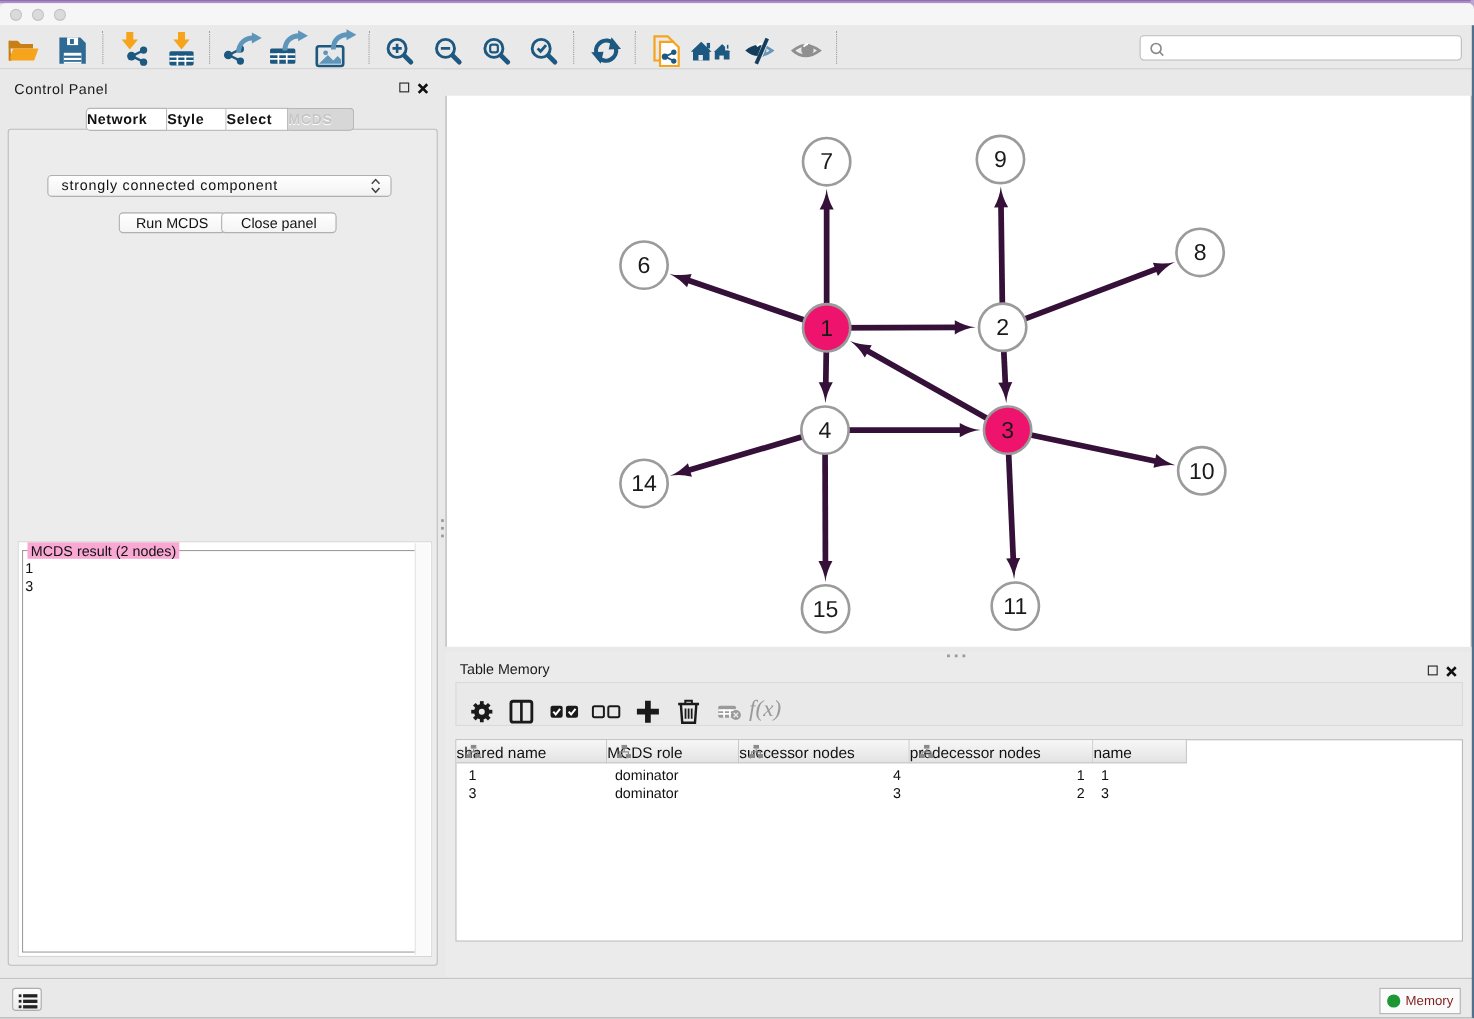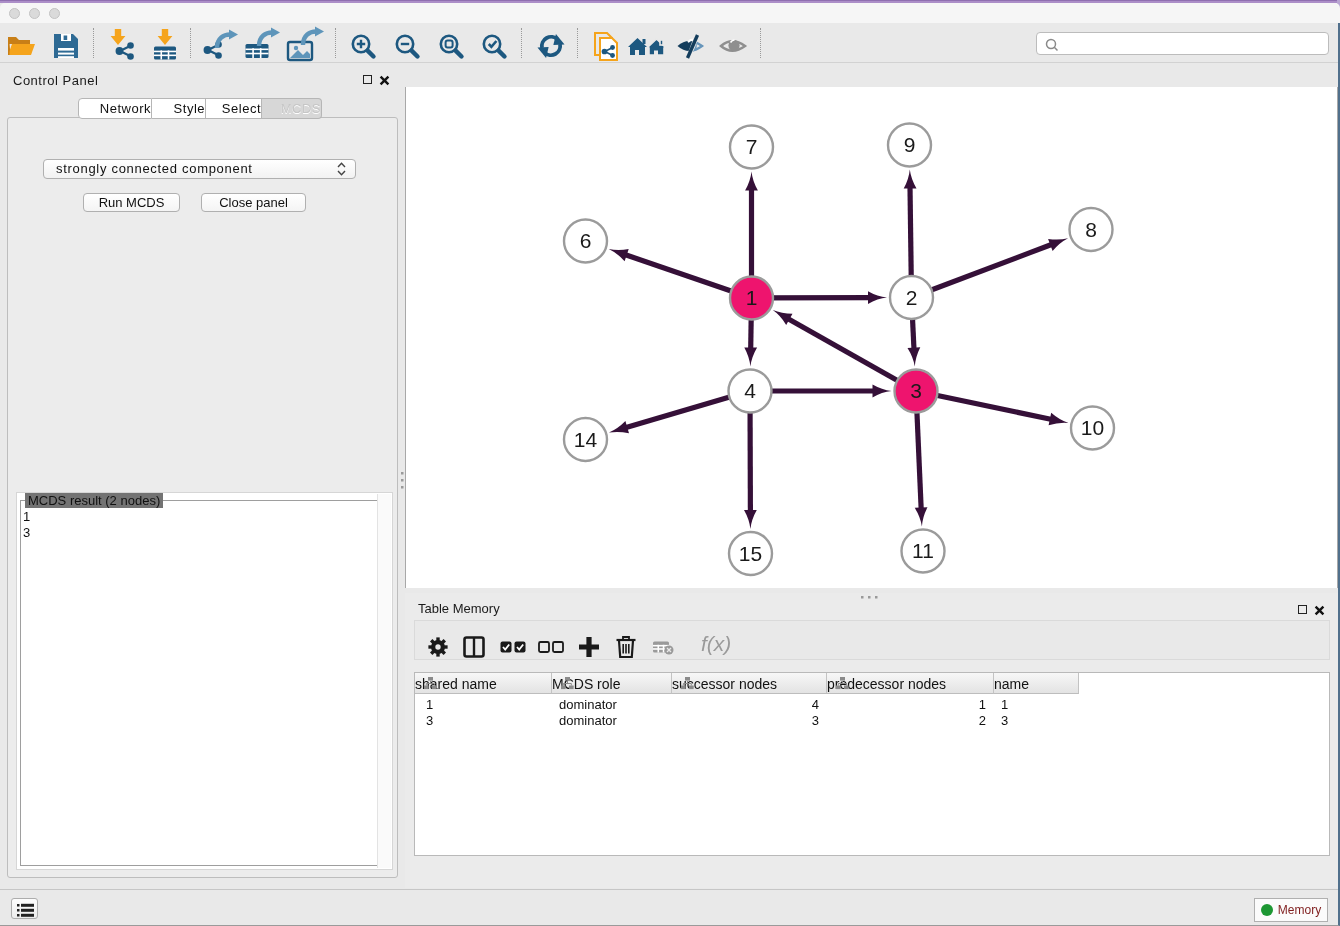--- a/index.html
+++ b/index.html
@@ -11,32 +11,32 @@
 #title-txt{position:absolute;left:0;right:0;top:3px;text-align:center;color:#9e9e9e;font-size:13px;letter-spacing:0.4px}
 #toolbar{left:0;top:23px;width:1340px;height:40px;background:#e9e9e9;border-bottom:1px solid #d2d2d2}
 .sep{position:absolute;top:5px;height:30px;width:0;border-left:1px dotted #9a9a9a}
 #search{position:absolute;left:1036px;top:9px;width:293px;height:23px;background:#fff;border:1px solid #bcbcbc;border-radius:4px}
 
 #cpanel{left:0;top:63px;width:403px;height:825px;background:#e9e9e9}
 #cp-head{position:absolute;left:13px;top:10px;font-size:13px;color:#1a1a1a;letter-spacing:0.5px}
 .wicons{position:absolute;top:12px;height:11px}
 .sq{display:inline-block;width:9px;height:9px;border:1.4px solid #222;margin-right:7px;vertical-align:top}
 #cp-tabs{position:absolute;left:78px;top:35px;height:21px;font-size:13px}
-.tab{float:left;height:21px;line-height:20px;text-align:right;background:#fff;border:1px solid #b6b6b6;border-left:none;color:#111;font-weight:400;letter-spacing:0.5px}
+.tab{float:left;height:21px;line-height:20px;text-align:left;background:#fff;border:1px solid #b6b6b6;border-left:none;color:#111;font-weight:700;letter-spacing:0.5px}
 .tab.first{border-left:1px solid #b6b6b6;border-radius:4px 0 0 4px}
 .tab.sel{background:#d7d7d7;color:#c6c6c6;border-radius:0 4px 4px 0;text-shadow:0 1px 0 #fff}
 .tab.sel2{background:#dcdcdc;color:#c3c3c3;text-shadow:0 1px 0 #fff}
 .tab.last{border-radius:0 4px 4px 0}
 #cp-body{position:absolute;left:7px;top:54px;width:391px;height:761px;background:#ececec;border:1px solid #bdbdbd;border-radius:3px}
 #optlabel{position:absolute;left:0;width:100%;top:74px;text-align:center;font-size:13px;color:#111;letter-spacing:0.8px}
 #combo{position:absolute;left:43px;top:96px;width:313px;height:20px;background:linear-gradient(#fff,#f2f2f2);border:1px solid #b0b0b0;border-radius:4px;font-size:13px;line-height:18px;padding-left:12px;color:#111;letter-spacing:0.7px}
 .btn{position:absolute;top:130px;height:19px;background:linear-gradient(#fff,#f4f4f4);border:1px solid #b0b0b0;border-radius:4px;font-size:13px;text-align:center;line-height:17px;color:#111}
 #resultbox{position:absolute;left:16px;top:429px;width:377px;height:378px;background:#fff;border:1px solid #d6d6d6}
 #fieldset{position:absolute;left:3px;top:7px;right:3px;bottom:3px;border:1px solid #9e9e9e}
-#legend{position:absolute;left:4px;top:-8px;background:#737373;padding:0 3px;font-size:13px;color:#111}
+#legend{position:absolute;left:4px;top:-8px;background:#f9a8d4;padding:0 3px;font-size:13px;color:#111}
 #resvals{position:absolute;left:6px;top:16px;font-size:13px;color:#111;line-height:16px}
 #res-sb{position:absolute;right:1px;top:1px;width:14px;bottom:1px;background:#fafafa;border-left:1px solid #e3e3e3}
 
 #netwin{left:405px;top:66px;width:933px;height:522px}
 #net-title{position:absolute;left:0;top:0;width:100%;height:21px;background:linear-gradient(#f3f3f3,#d8d8d8);border:1px solid #b0b0b0;border-bottom:1px solid #9a9a9a;border-radius:4px 4px 0 0}
 #net-title span{display:block;text-align:center;font-size:13px;font-weight:bold;color:#111;line-height:20px}
 .mac{position:absolute;top:4.5px;width:12px;height:12px;border-radius:50%}
 #net-body{position:absolute;left:0;top:21px;width:933px;height:501px;background:#fff;border-left:1px solid #a8a8a8;border-right:1px solid #a8a8a8}
 
 #tpanel{left:405px;top:593px;width:933px;height:295px;background:#ebebeb}
@@ -218,21 +218,21 @@
       <div class="tab" style="width:54px">Style</div>
       <div class="tab" style="width:56px">Select</div>
       <div class="tab sel" style="width:60px">MCDS</div>
   </div>
   <div id="combo">strongly connected component
     <svg width="9" height="14" style="position:absolute;right:9px;top:2px">
         <path d="M1 5 L4.5 1.2 L8 5" fill="none" stroke="#444" stroke-width="1.4"></path>
         <path d="M1 9 L4.5 12.8 L8 9" fill="none" stroke="#444" stroke-width="1.4"></path>
       </svg>
   </div>
-  <div class="btn" style="left:83px;width:97px">Run MCDS</div>
+  <div class="btn" style="left:108px;width:97px">Run MCDS</div>
   <div class="btn" style="left:201px;width:105px">Close panel</div>
   <div id="resultbox">
     <div id="fieldset">
         <div id="legend">MCDS result (2 nodes)</div>
       </div>
     <div id="resvals">1<br>3</div>
     <div id="res-sb"></div>
   </div>
 </div>
 <div class="abs" id="netwin">
@@ -340,21 +340,21 @@
         <g>
           <rect x="238.0" y="20.5" width="16" height="11" rx="1.5" fill="#9a9a9a"></rect>
           <line x1="243.28" y1="23.8" x2="243.28" y2="31.5" stroke="#fff" stroke-width="1.6"></line>
           <line x1="248.56" y1="23.8" x2="248.56" y2="31.5" stroke="#fff" stroke-width="1.6"></line>
           <line x1="238.0" y1="24.68" x2="254.0" y2="24.68" stroke="#fff" stroke-width="1.6"></line>
           <line x1="238.0" y1="27.98" x2="254.0" y2="27.98" stroke="#fff" stroke-width="1.6"></line>
         </g>
         <circle cx="254" cy="29" r="4.5" fill="#9a9a9a"></circle>
         <path d="M252 27 l4 4 M256 27 l-4 4" stroke="#e9e9e9" stroke-width="1.3"></path>
       </svg>
-      <div style="position:absolute;left:286px;top:11px;font-family:Liberation Sans, sans-serif;font-style:italic;font-size:21px;color:#9a9a9a">f(x)</div>
+      <div style="position:absolute;left:266px;top:11px;font-family:Liberation Serif, serif;font-style:italic;font-size:21px;color:#9a9a9a">f(x)</div>
   </div>
   <div id="ttable">
 <div class="hrow" style="left:0px;width:137px"><svg width="14" height="13" style="position:absolute;left:8px;top:4px">
           <g fill="#8a8a8a">
             <rect x="5" y="0" width="5" height="3.6"></rect>
             <rect x="1" y="8.5" width="4.6" height="3.6"></rect>
             <rect x="9" y="8.5" width="4.6" height="3.6"></rect>
           </g>
           <g stroke="#8a8a8a" stroke-width="1">
             <path d="M7.5 4 V6.5 M3.3 8.5 V6.5 H11.3 V8.5" fill="none"></path>

